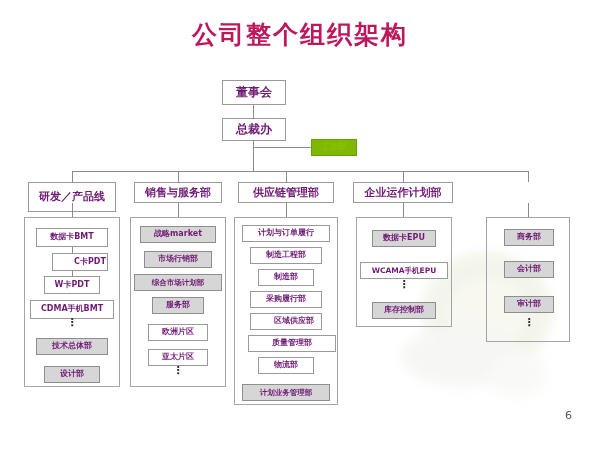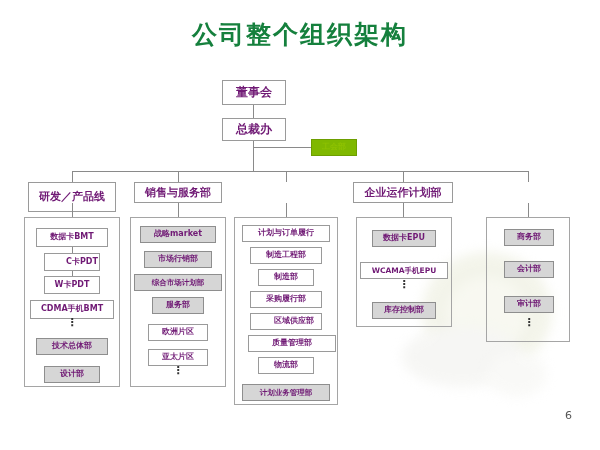--- a/index.html
+++ b/index.html
@@ -37,21 +37,21 @@
     filter: blur(6px);
   }
   .page-title {
     position: absolute;
     top: 18px;
     left: 0;
     width: 600px;
     text-align: center;
     font-size: 25px;
     font-weight: bold;
-    color: #15803d;
+    color: #be185d;
     letter-spacing: 2px;
     font-family: "DejaVu Sans", "Liberation Sans", sans-serif;
   }
   .node {
     position: absolute;
     box-sizing: border-box;
     border: 1px solid #9a9a9a;
     background: #ffffff;
     color: #701a75;
     font-size: 10px;
@@ -154,40 +154,41 @@
   <div class="line-v" style="left:286px;top:171px;height:11px;"></div>
   <div class="line-v" style="left:403px;top:171px;height:11px;"></div>
   <div class="line-v" style="left:528px;top:171px;height:11px;"></div>
 
   <div class="node head" style="left:28px;top:182px;width:88px;height:30px;">研发／产品线</div>
   <div class="line-v" style="left:72px;top:203px;height:14px;"></div>
   <div class="container-box" style="left:24px;top:217px;width:96px;height:170px;"></div>
 
   <div class="node small" style="left:36px;top:228px;width:72px;height:19px;">数据卡BMT</div>
   <div class="line-v" style="left:72px;top:247px;height:6px;"></div>
-  <div class="node small" style="left:44px;top:253px;width:56px;height:18px;padding-left:20px;">C卡PDT</div>
+  <div class="node small" style="left:52px;top:253px;width:56px;height:18px;padding-left:20px;">C卡PDT</div>
   <div class="line-v" style="left:72px;top:271px;height:5px;"></div>
   <div class="node small" style="left:44px;top:276px;width:56px;height:18px;">W卡PDT</div>
   <div class="node small" style="left:30px;top:300px;width:84px;height:19px;">CDMA手机BMT</div>
   <div class="dots" style="left:62px;top:320px;width:20px;height:18px;">⋮</div>
   <div class="node small gray" style="left:36px;top:338px;width:72px;height:17px;">技术总体部</div>
   <div class="node small gray" style="left:44px;top:366px;width:56px;height:17px;">设计部</div>
 
   <div class="node head" style="left:134px;top:182px;width:88px;height:21px;">销售与服务部</div>
   <div class="line-v" style="left:178px;top:203px;height:14px;"></div>
   <div class="container-box" style="left:130px;top:217px;width:96px;height:170px;"></div>
 
   <div class="node small gray" style="left:140px;top:226px;width:76px;height:17px;">战略market</div>
   <div class="node small gray" style="left:144px;top:251px;width:68px;height:17px;">市场行销部</div>
   <div class="node tiny gray" style="left:134px;top:274px;width:88px;height:17px;">综合市场计划部</div>
   <div class="node small gray" style="left:152px;top:297px;width:52px;height:17px;">服务部</div>
   <div class="node small" style="left:148px;top:324px;width:60px;height:17px;">欧洲片区</div>
   <div class="node small" style="left:148px;top:349px;width:60px;height:17px;">亚太片区</div>
   <div class="dots" style="left:168px;top:368px;width:20px;height:18px;">⋮</div>
 
+  <div class="node head" style="left:238px;top:182px;width:96px;height:21px;">供应链管理部</div>
   <div class="line-v" style="left:286px;top:203px;height:14px;"></div>
   <div class="container-box" style="left:234px;top:217px;width:104px;height:188px;"></div>
 
   <div class="node small" style="left:242px;top:225px;width:88px;height:17px;">计划与订单履行</div>
   <div class="node small" style="left:250px;top:247px;width:72px;height:17px;">制造工程部</div>
   <div class="node small" style="left:258px;top:269px;width:56px;height:17px;">制造部</div>
   <div class="node small" style="left:250px;top:291px;width:72px;height:17px;">采购履行部</div>
   <div class="node small" style="left:250px;top:313px;width:72px;height:17px;padding-left:16px;">区域供应部</div>
   <div class="node small" style="left:248px;top:335px;width:88px;height:17px;">质量管理部</div>
   <div class="node small" style="left:258px;top:357px;width:56px;height:17px;">物流部</div>

